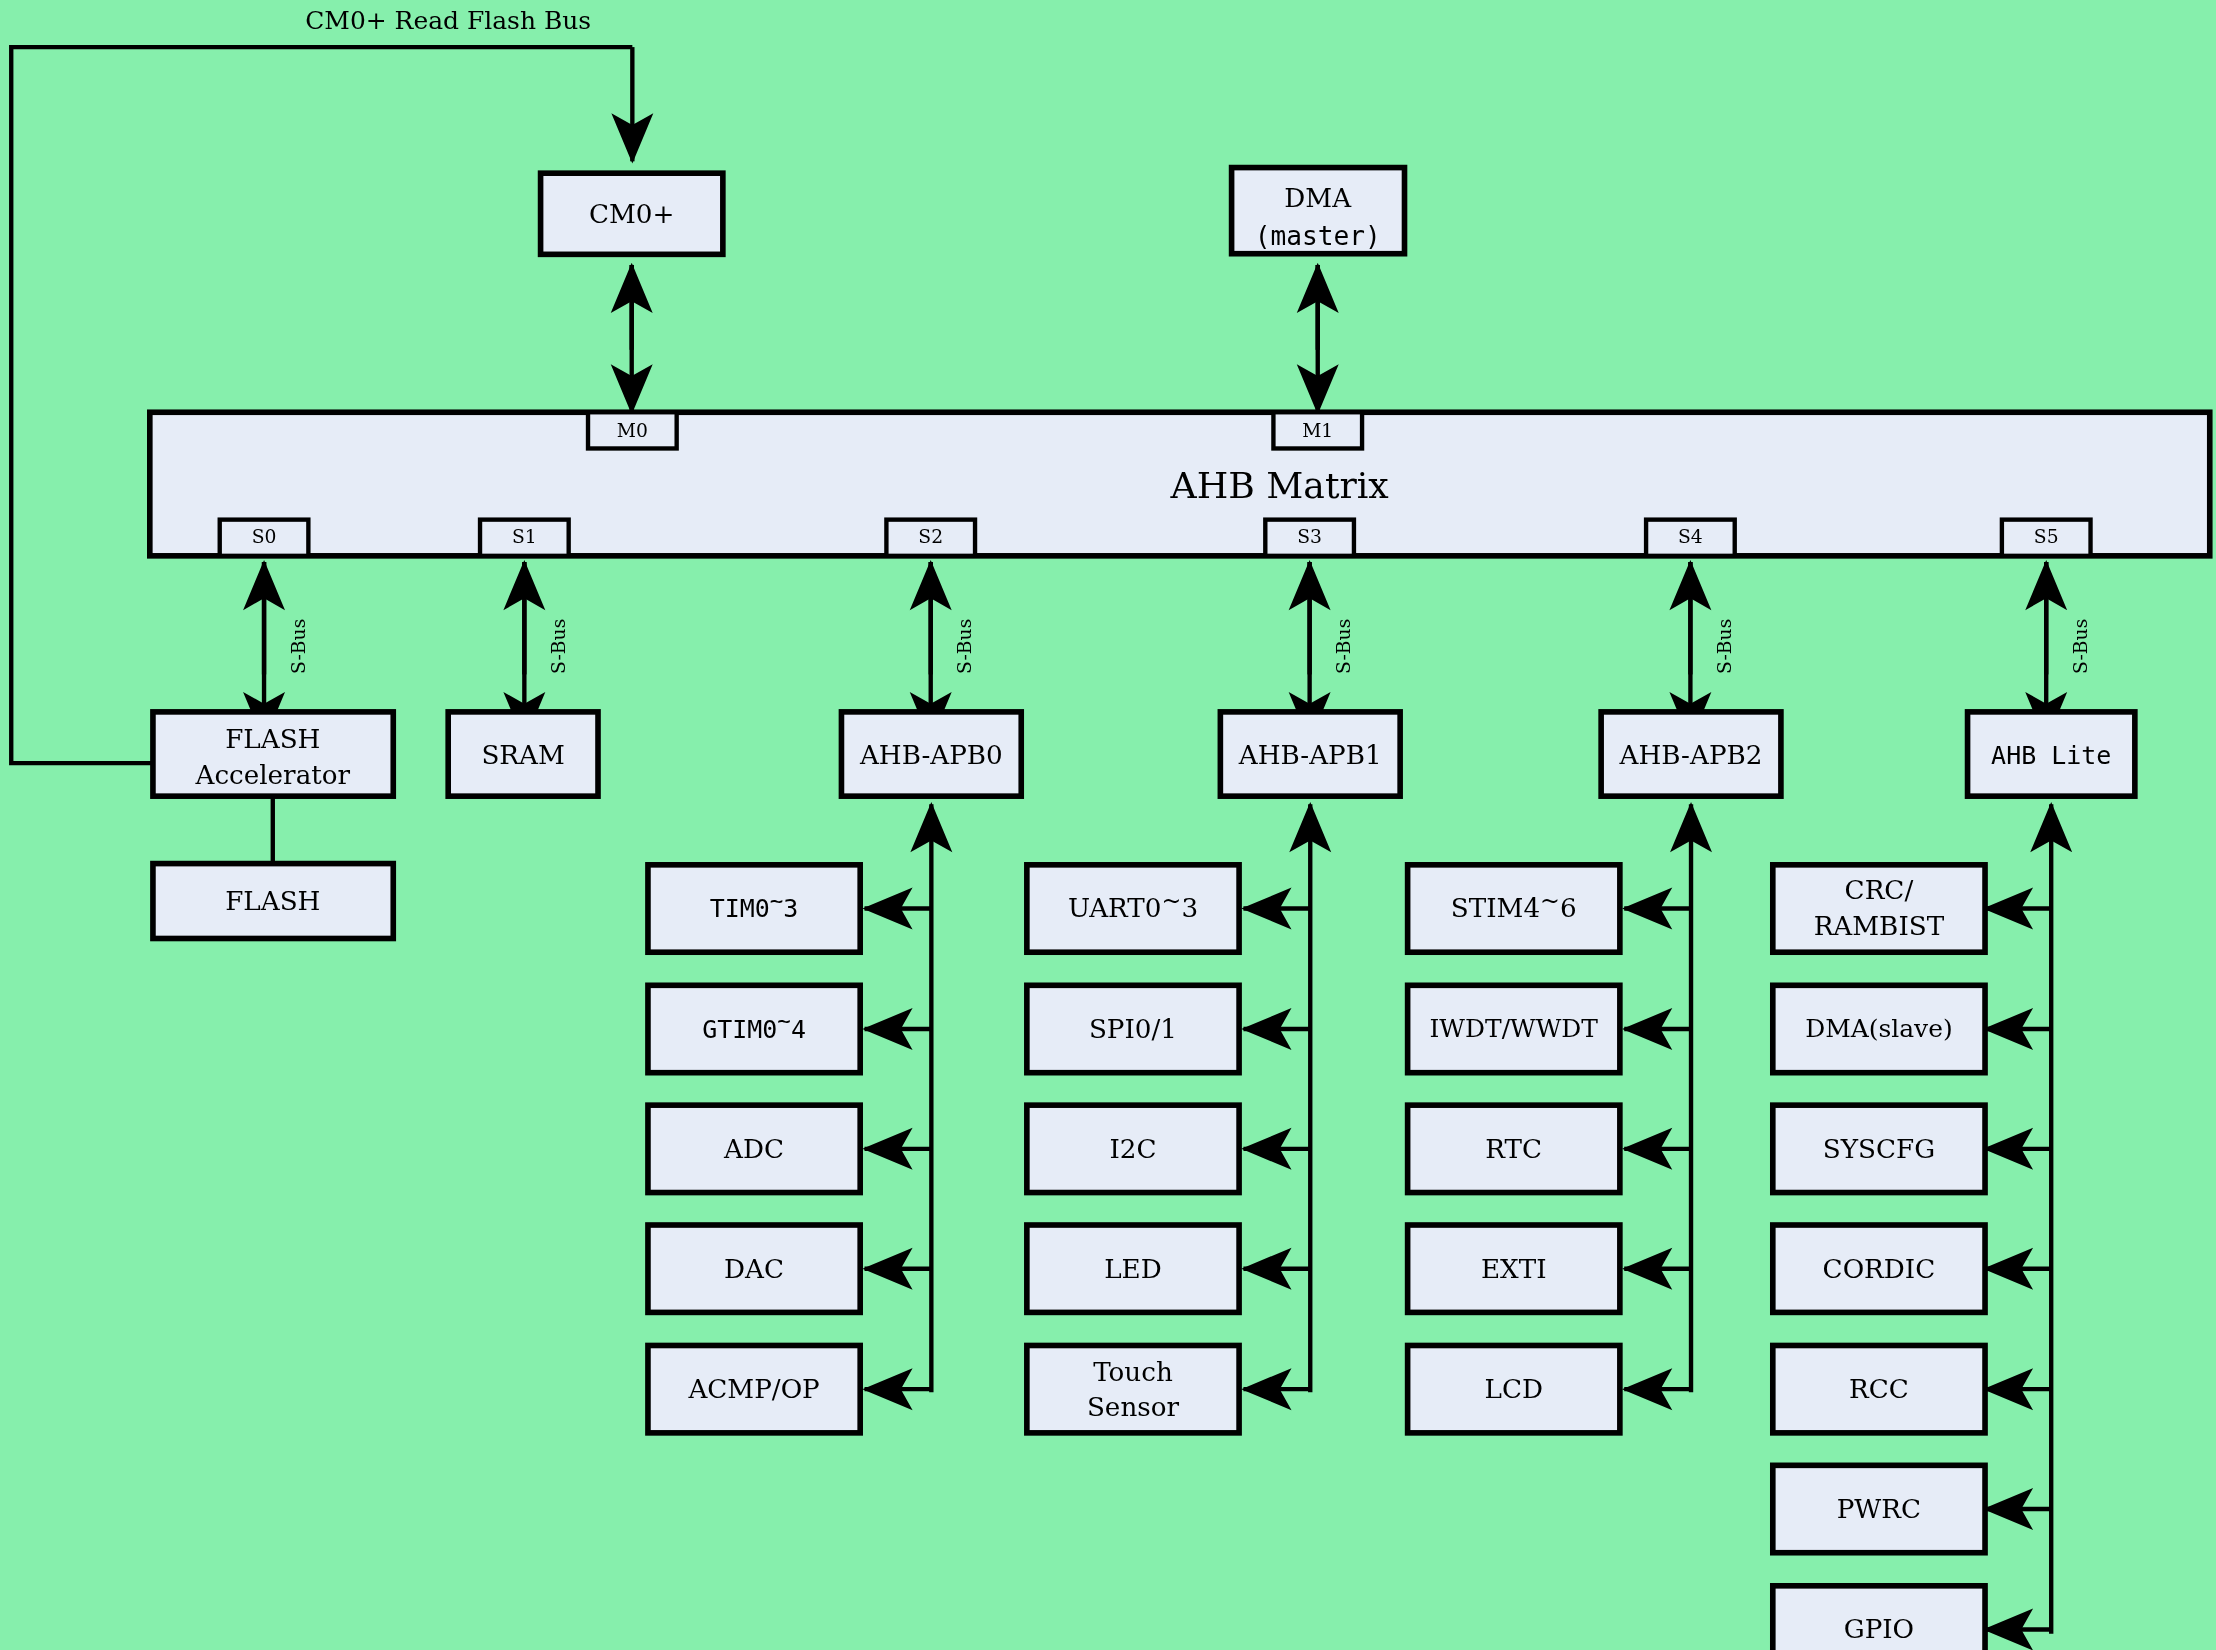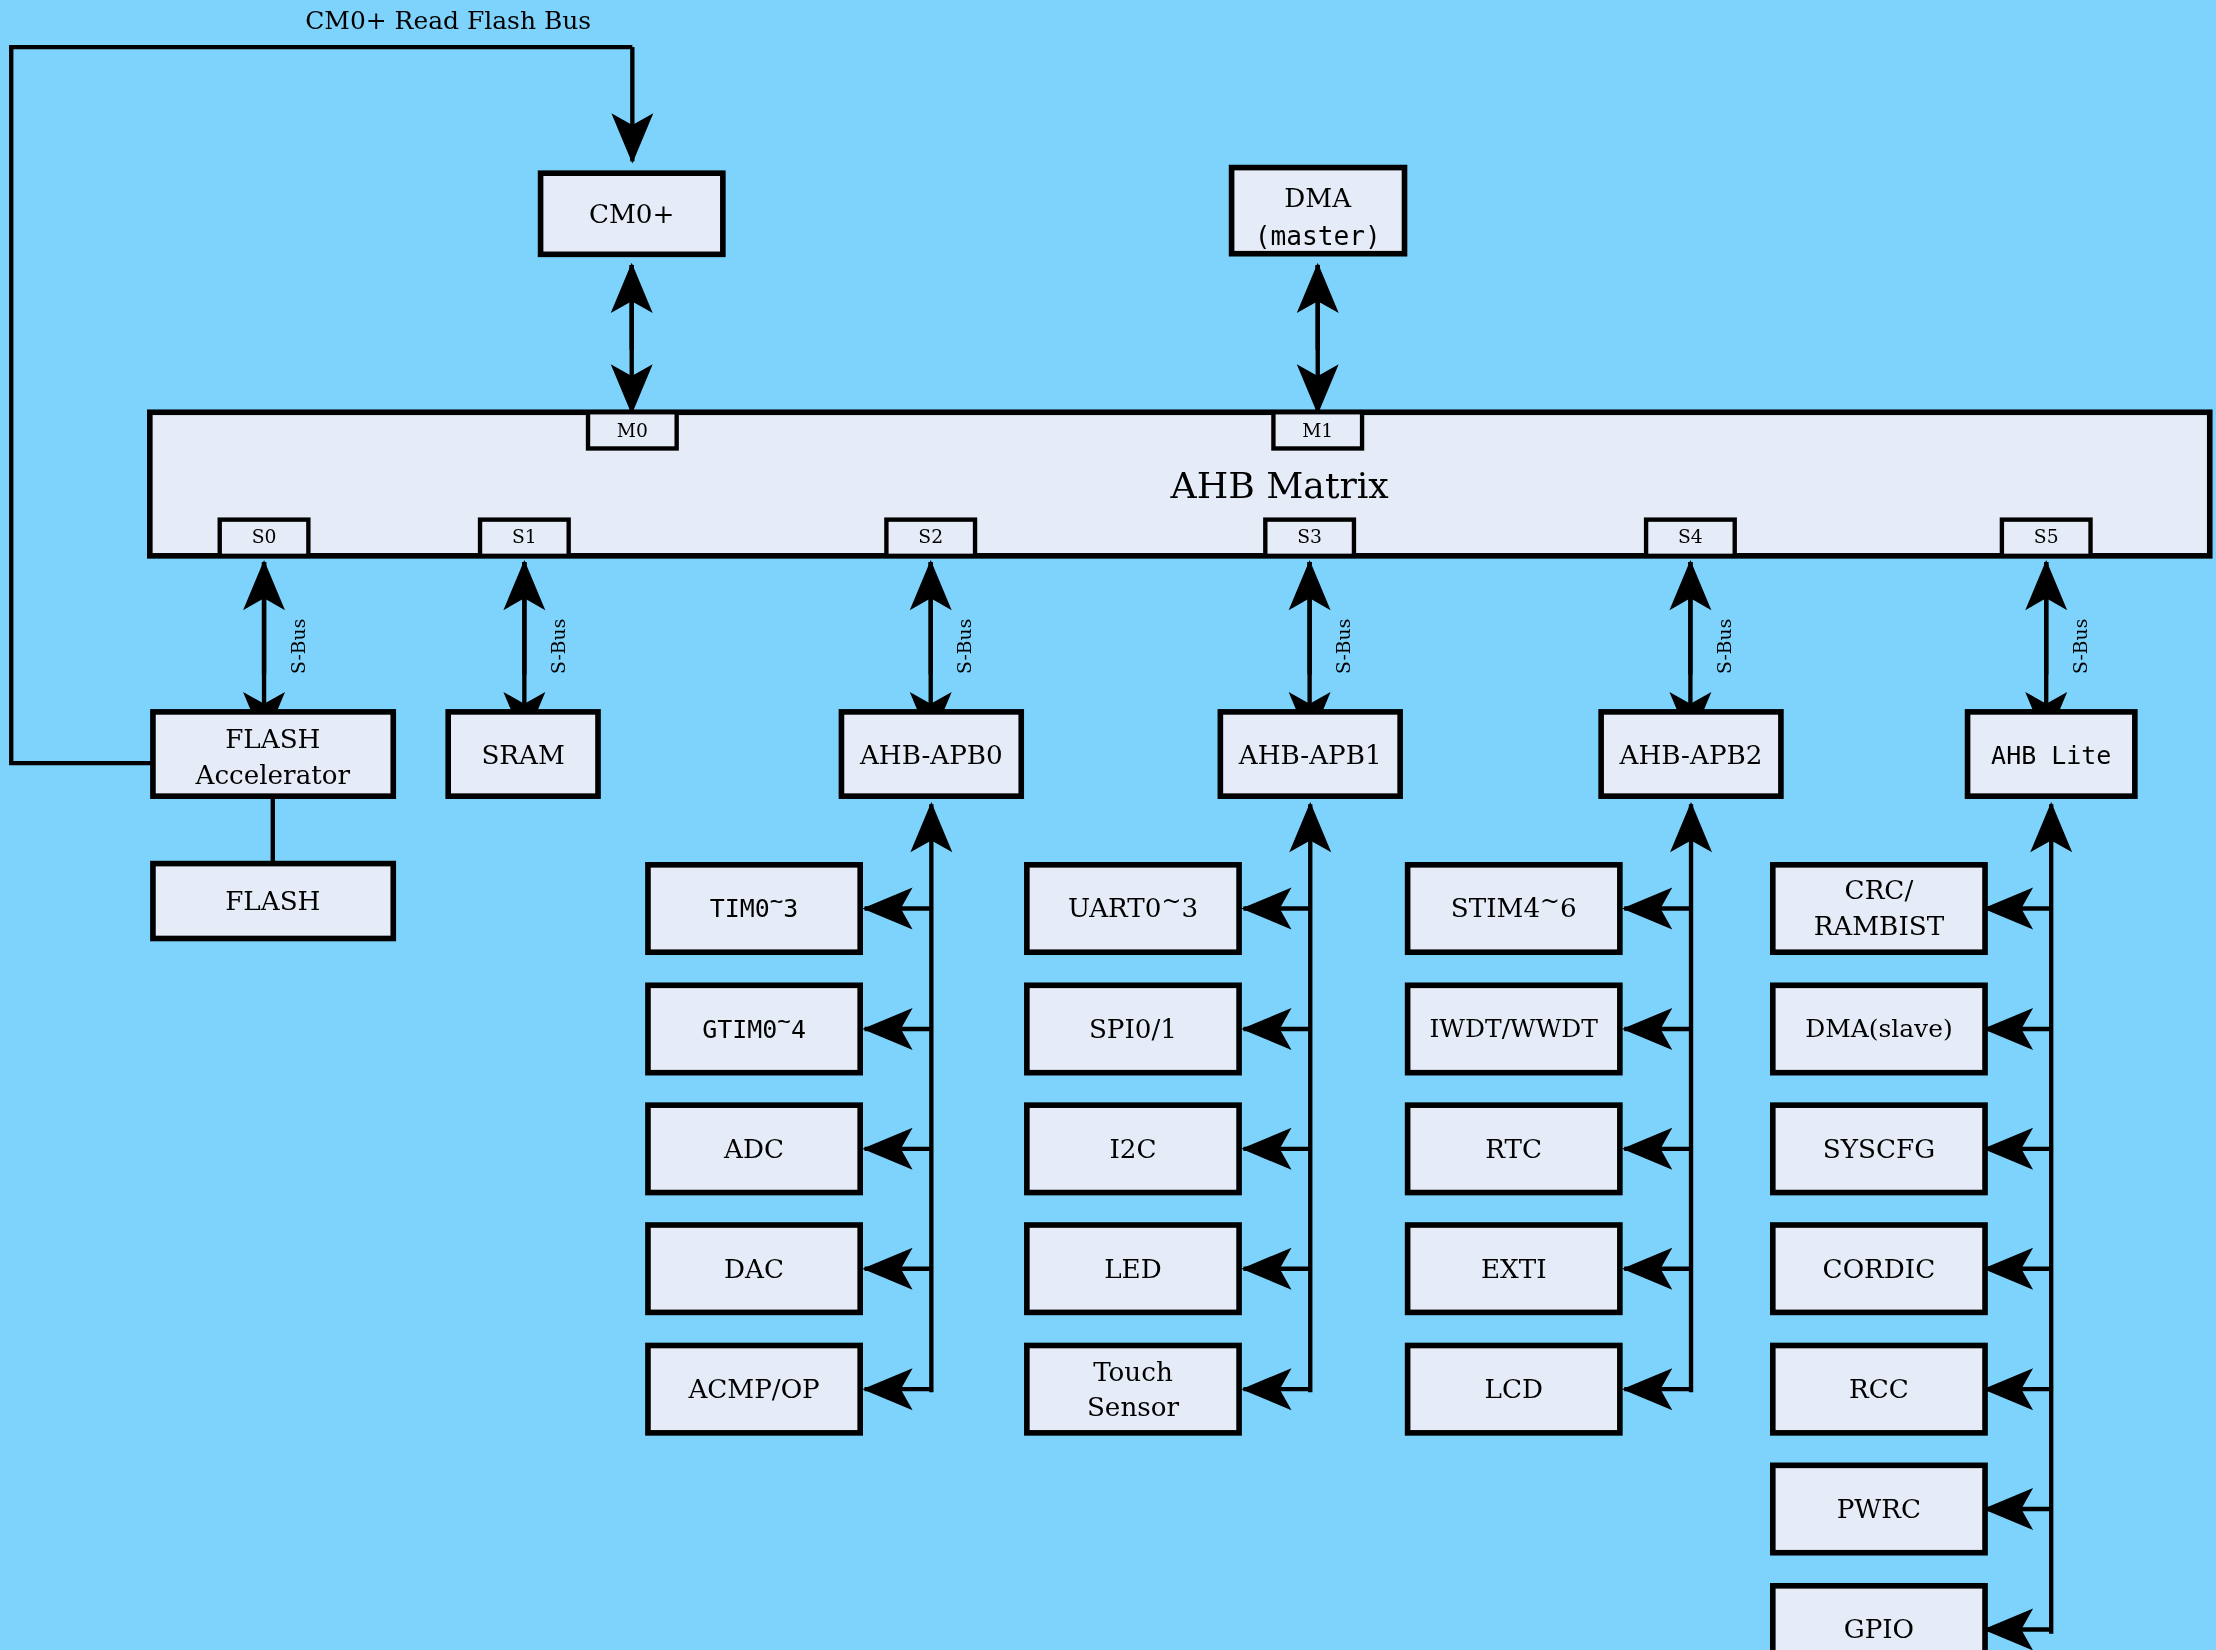--- a/index.html
+++ b/index.html
@@ -1,18 +1,18 @@
 <!DOCTYPE html>
 <html style="font-size:10px"><head>
 <meta charset="utf-8">
 <style>
   html,body{margin:0;padding:0;background:#ffffff;}
   body{width:2216px;height:1651px;overflow:hidden;
        font-family:"DejaVu Serif", serif;}
-  #stage{position:relative;width:2216px;height:1651px;background:#7dd3fc;text-align:center;}
+  #stage{position:relative;width:2216px;height:1651px;background:#86efac;text-align:center;}
   svg{display:block;}
   .blk-fill{fill:#e6ecf7;}
   .blk-stroke{stroke:#000000;}
   .lbl{font-family:"DejaVu Serif", serif; fill:#000; text-anchor:middle;
        dominant-baseline:middle;}
   .lbl-mono{font-family:"DejaVu Sans Mono", monospace; fill:#000;
             text-anchor:middle; dominant-baseline:middle;}
   .port-lbl{font-family:"DejaVu Serif", serif; fill:#000; text-anchor:middle;
             dominant-baseline:middle; font-size:30px;}
   .sbus-lbl{font-family:"DejaVu Serif", serif; fill:#000; text-anchor:middle;

